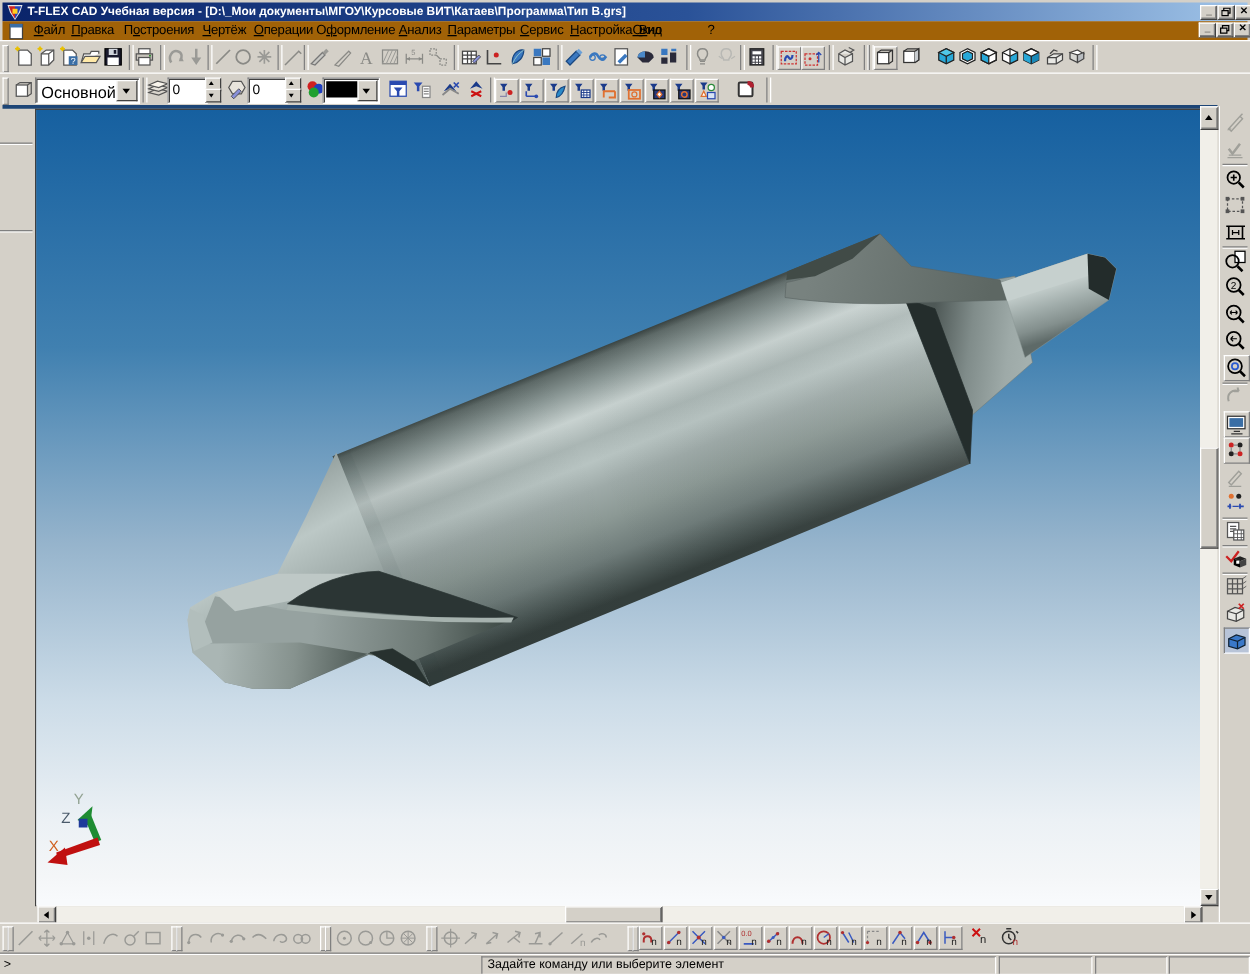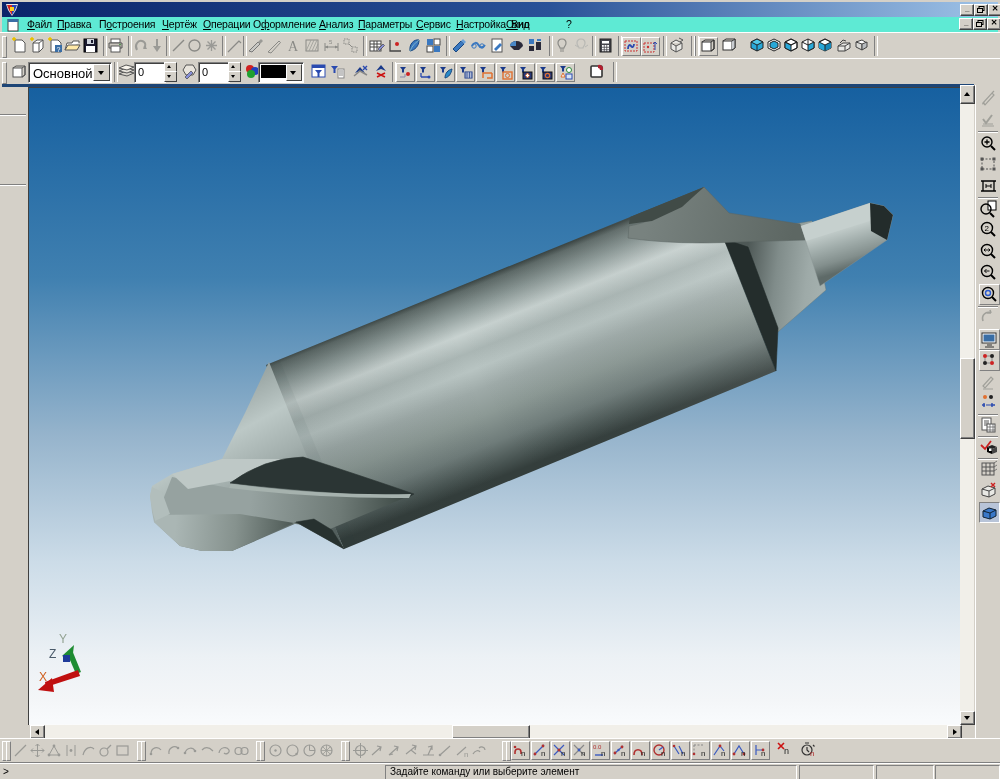--- a/index.html
+++ b/index.html
@@ -10,21 +10,21 @@
 #titlebar{left:2px;top:2px;width:996px;height:15px;
   background:linear-gradient(to right,#0a246a 0%,#2a5298 55%,#a0c4e8 100%);
   color:#fff;font-size:9.5px;font-weight:bold;line-height:15px;white-space:nowrap;letter-spacing:-0.35px;}
 #titlebar .txt{position:absolute;left:20px;top:0px;letter-spacing:0px;}
 .wbtn{position:absolute;top:2px;width:12px;height:10px;background:#d4d0c8;
   border-top:1px solid #fff;border-left:1px solid #fff;
   border-right:1px solid #404040;border-bottom:1px solid #404040;
   box-shadow:inset -1px -1px 0 #808080;
   font-size:8px;line-height:8px;text-align:center;color:#000;font-weight:bold;}
 
-#menubar{left:2px;top:17px;width:996px;height:15px;background:#5eead4;
+#menubar{left:2px;top:17px;width:996px;height:15px;background:#a16207;
   font-size:10.5px;color:#000;letter-spacing:-0.2px;}
 #menubar .mi{position:absolute;top:2px;line-height:11px;}
 
 .tbrow{left:0;width:1000px;background:#d4d0c8;}
 #tb1{top:32px;height:26px;border-top:1px solid #fff;}
 #tb2{top:58px;height:26px;border-top:1px solid #fff;}
 .grip{position:absolute;top:3px;width:3px;height:20px;
   border-left:1px solid #fff;border-top:1px solid #fff;
   border-right:1px solid #808080;border-bottom:1px solid #808080;}
 .sep{position:absolute;top:3px;width:2px;height:20px;
@@ -60,20 +60,21 @@
 </head>
 <body>
 
 <div class="abs" id="titlebar">
   <svg class="abs" style="left:3px;top:1px" width="14" height="14" viewBox="0 0 14 14">
     <polygon points="1,1 13,1 11,7 7,13 3,7" fill="#e8e8e8"></polygon>
     <polygon points="2,2 7,2 7,12 4,7" fill="#cc2222"></polygon>
     <polygon points="7,2 12,2 10,7 7,12" fill="#2244bb"></polygon>
     <polygon points="5,4 9,4 9,8 5,8" fill="#ffd020"></polygon>
   </svg>
+  <div class="txt">T-FLEX CAD Учебная версия - [D:\_Мои документы\МГОУ\Курсовые ВИТ\Катаев\Программа\Тип B.grs]</div>
   <div class="wbtn" style="left:958px;">_</div>
   <div class="wbtn" style="left:972px;"><svg width="8" height="8" viewBox="0 0 8 8" style="margin-top:1px">
         <rect x="2" y="0.5" width="5" height="4" fill="none" stroke="#000"></rect>
         <rect x="0.5" y="2.5" width="5" height="4" fill="#d4d0c8" stroke="#000"></rect>
       </svg></div>
   <div class="wbtn" style="left:986px;">✕</div>
 </div>
 
 <div class="abs" id="menubar">
   <svg class="abs" style="left:5px;top:2px" width="13" height="13" viewBox="0 0 13 13">

